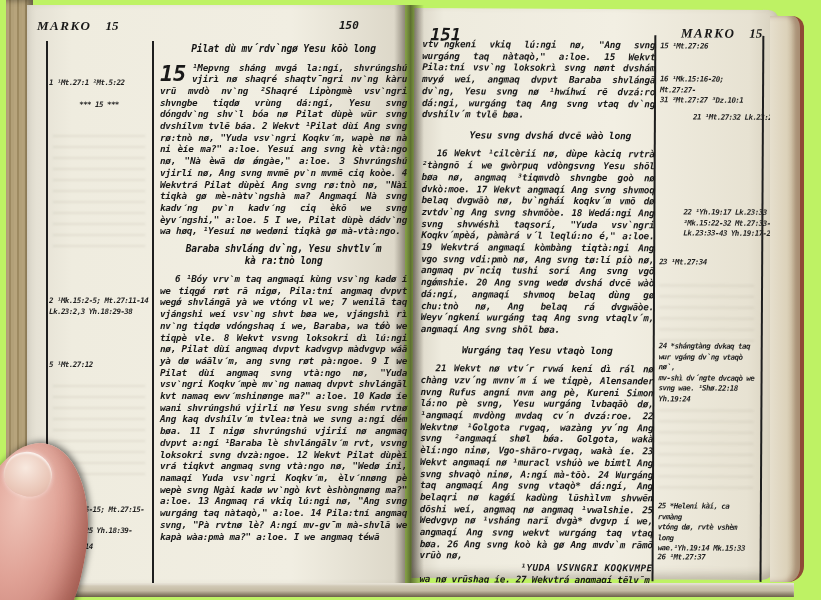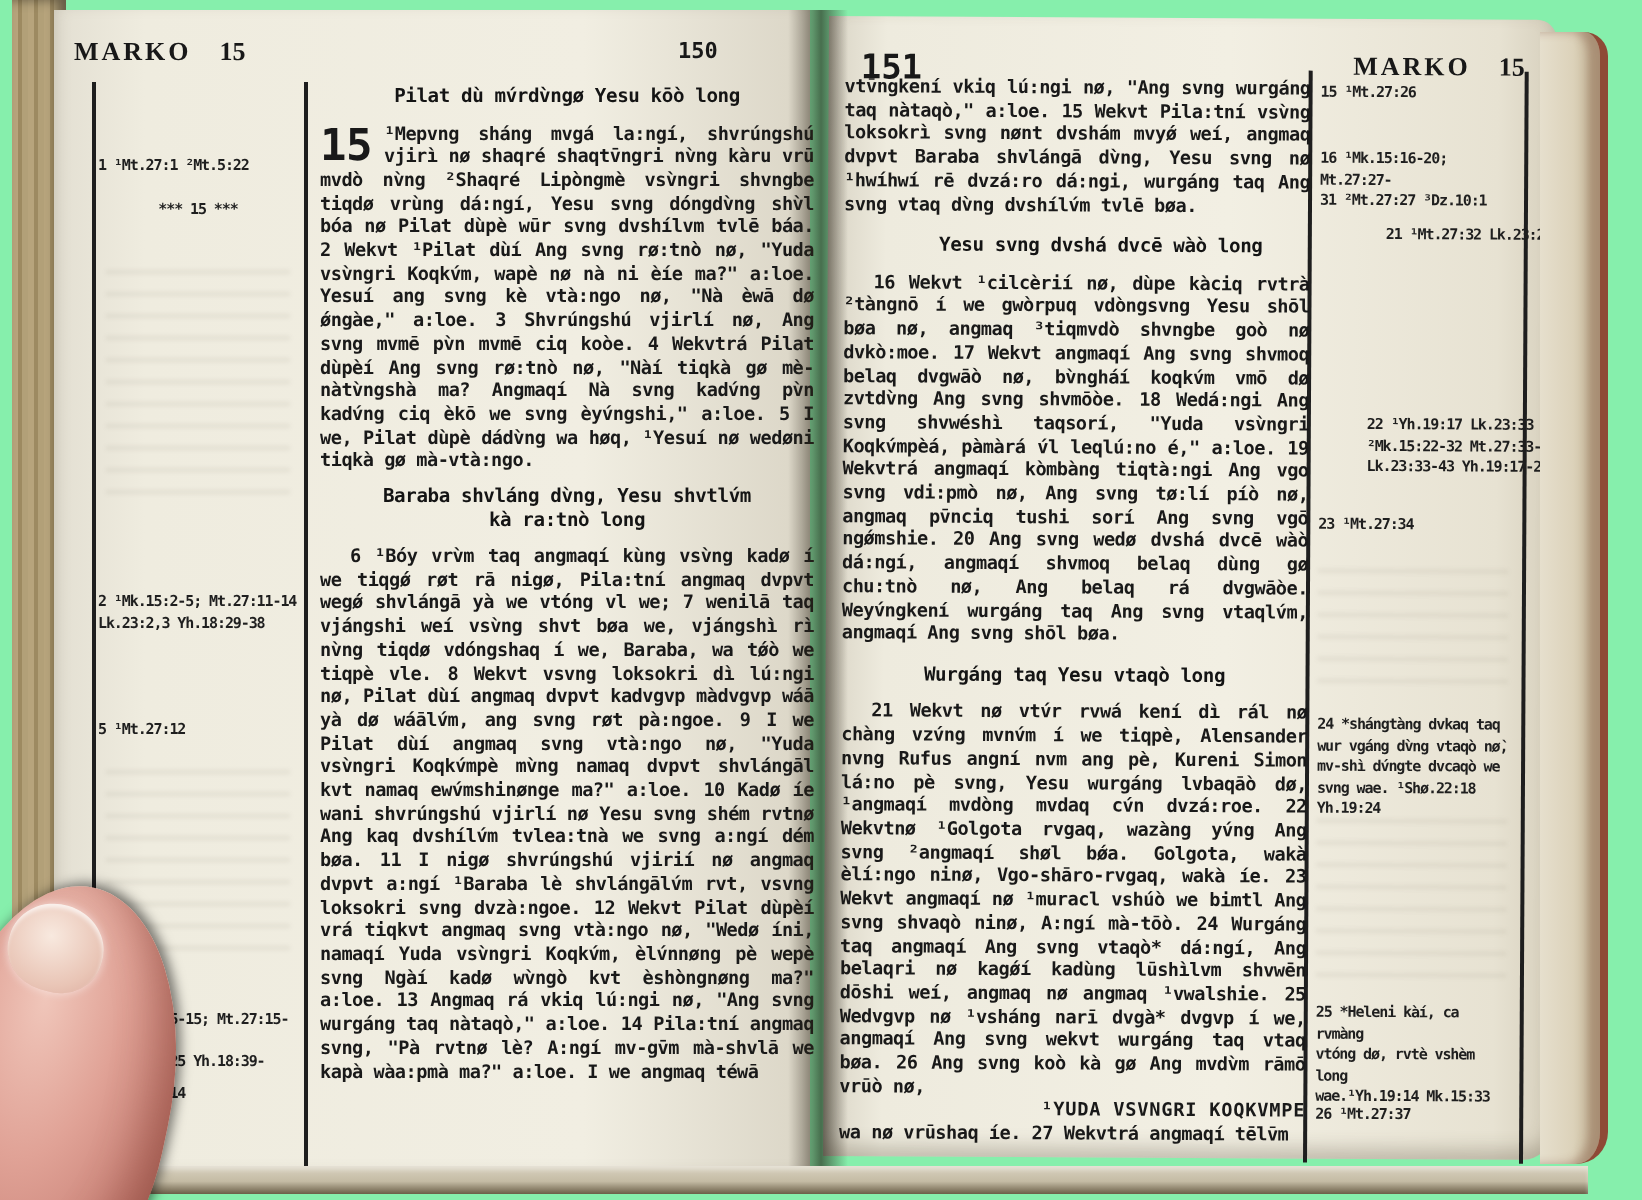--- a/index.html
+++ b/index.html
@@ -1,18 +1,18 @@
 <!DOCTYPE html>
 <html><head>
 <meta charset="utf-8">
 <style>
   html,body{margin:0;padding:0;}
   body{width:821px;height:600px;overflow:hidden;background:#000;position:relative;
        font-family:"DejaVu Sans Mono",monospace;}
-  .photo{position:absolute;inset:0;background:#86efac;overflow:hidden;}
+  .photo{position:absolute;inset:0;background:#bef264;overflow:hidden;font-style:italic;}
 
   
   .spine{position:absolute;left:6px;top:0;width:27px;height:478px;
     background:repeating-linear-gradient(90deg,#b7a47c 0 3px,#9d8a61 3px 5px,#b2a078 5px 8px);
     box-shadow:inset -4px 0 6px rgba(0,0,0,.45);}
 
   
   .page{position:absolute;color:#1c1c1c;}
   .page-left{left:27px;top:5px;width:378px;height:587px;
     background:linear-gradient(90deg,#e3dfd2 0%,#efecdf 12%,#f1eee2 70%,#ddd8c9 97%);
@@ -116,21 +116,21 @@
     <div class="vrule" style="left:348px;top:26px;height:546px;"></div>
 
     <div class="mref" style="left:246px;top:32px;width:99px;">15 ¹Mt.27:26</div>
     <div class="mref" style="left:246px;top:65px;width:99px;">16 ¹Mk.15:16-20; Mt.27:27-
 31 ²Mt.27:27 ³Dz.10:1</div>
     <div class="mref" style="left:246px;top:103px;width:99px;margin-left:33px;">21 ¹Mt.27:32 Lk.23:26</div>
     <div class="mref" style="left:246px;top:198px;width:99px;margin-left:24px;">22 ¹Yh.19:17 Lk.23:33
 ²Mk.15:22-32 Mt.27:33-44
 Lk.23:33-43 Yh.19:17-24</div>
     <div class="mref" style="left:246px;top:248px;width:99px;">23 ¹Mt.27:34</div>
-    <div class="mref" style="left:246px;top:348px;width:99px;">24 *shángtàng dvkaq taq
+    <div class="mref" style="left:246px;top:332px;width:99px;">24 *shángtàng dvkaq taq
 wur vgáng dv̀ng vtaqò nø̀,
 mv-shì dv́ngte dvcaqò we
 svng wae. ¹Shø.22:18
 Yh.19:24</div>
     <div class="mref" style="left:246px;top:492px;width:99px;">25 *Heleni kàí, ca rvmàng
 vtóng dø, rvtè vshèm long
 wae.¹Yh.19:14 Mk.15:33</div>
     <div class="mref" style="left:246px;top:543px;width:99px;">26 ¹Mt.27:37</div>
 
     <div class="bleed" style="left:246px;top:275px;width:95px;height:60px;"></div>

